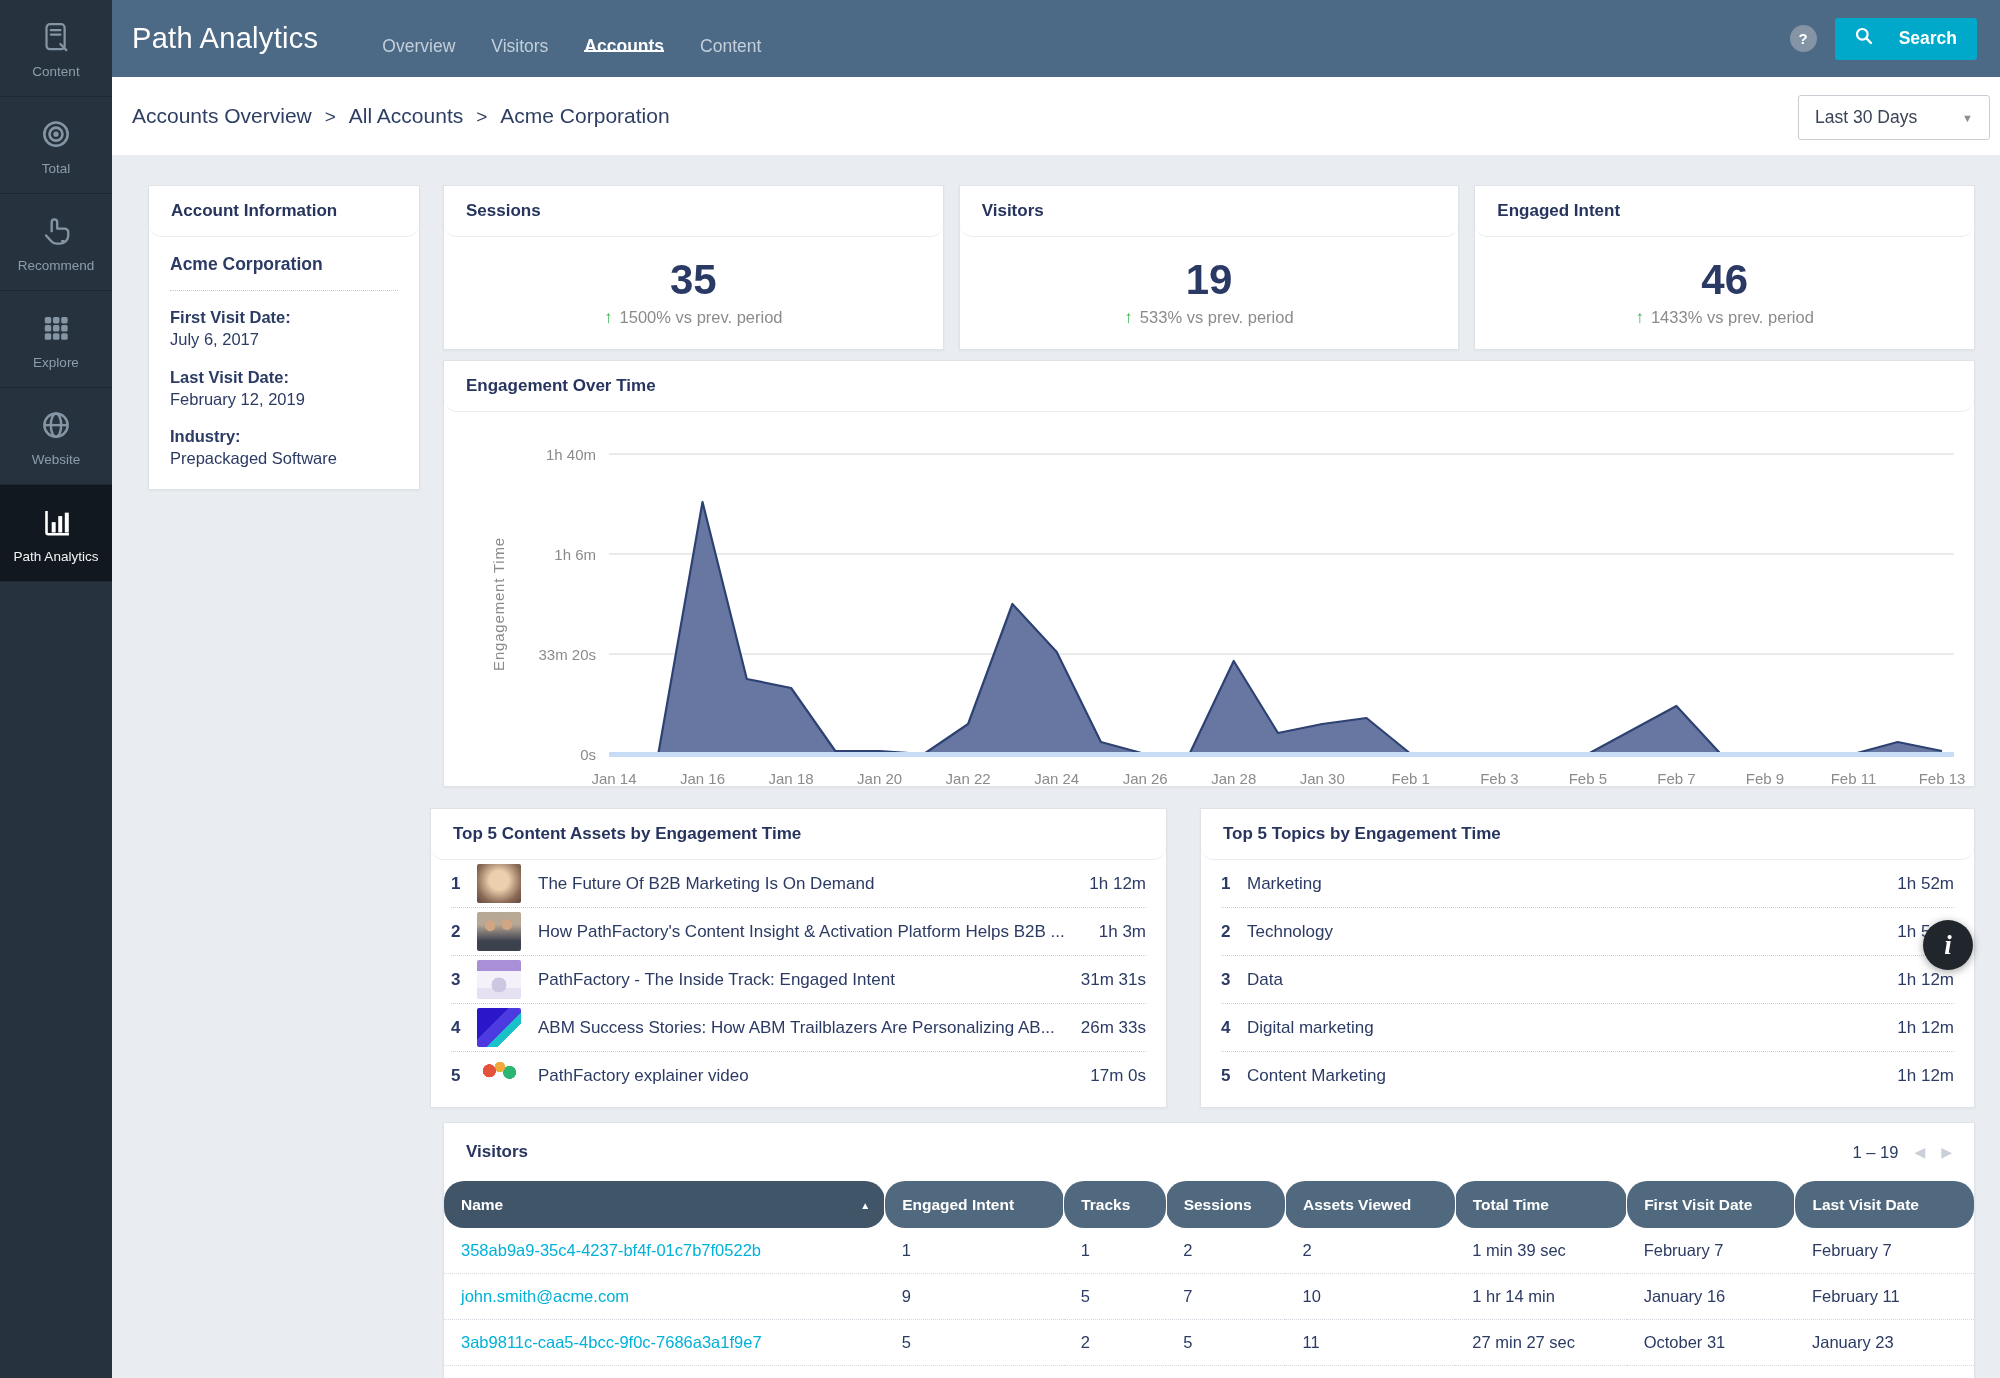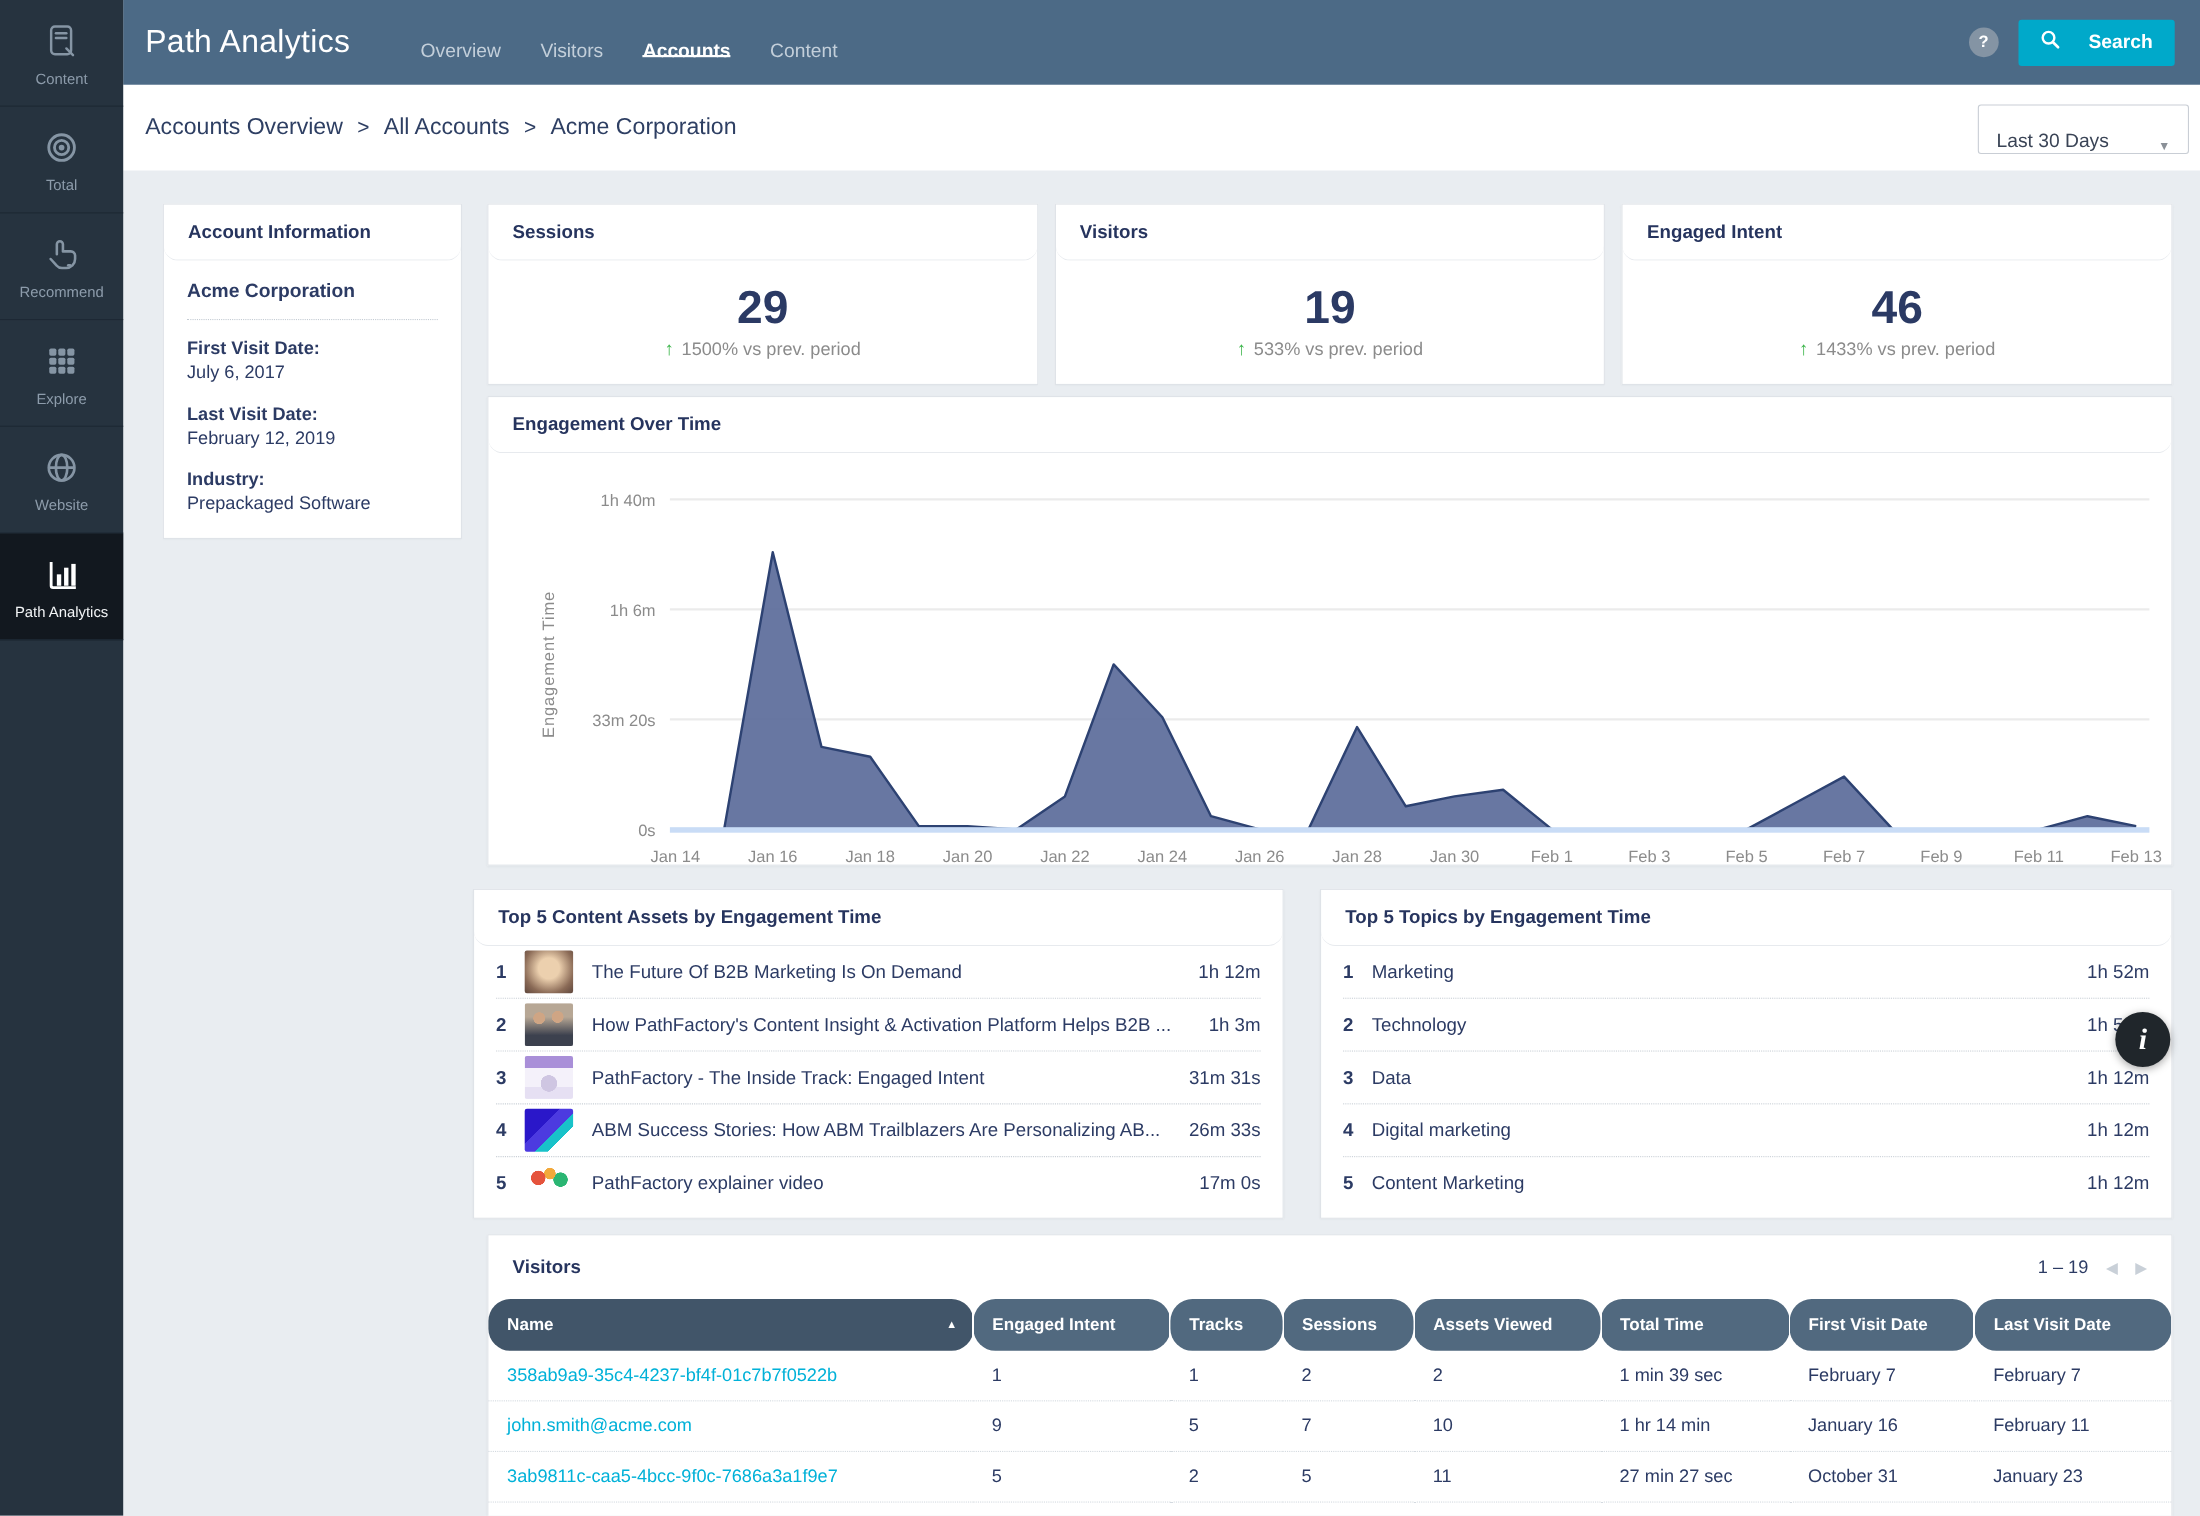--- a/index.html
+++ b/index.html
@@ -26,21 +26,21 @@
     font-weight:bold;display:flex;align-items:center;justify-content:center;cursor:pointer;}
   .search-btn{height:42px;padding:0 20px;background:#00a9ca;border-radius:3px;color:#ffffff;
     font-size:17.5px;font-weight:bold;display:flex;align-items:center;gap:26px;cursor:pointer;}
   
   .crumbbar{position:absolute;left:112px;top:77px;width:1888px;height:78px;background:#ffffff;
     display:flex;align-items:center;z-index:3;}
   .crumbs{display:flex;align-items:center;gap:13px;margin-left:20px;font-size:21px;color:#2e3f63;}
   .crumb{cursor:pointer;}
   .crumb-sep::before{content:">";font-size:19px;color:#2e3f63;}
   .datefilter{position:absolute;right:10px;top:18px;width:192px;height:45px;border:1px solid #c9ced5;
-    border-radius:3px;background:#fff;display:flex;align-items:flex-end;padding:0 16px;box-sizing:border-box;
+    border-radius:3px;background:#fff;display:flex;align-items:center;padding:0 16px;box-sizing:border-box;
     font-size:17.5px;color:#3a4456;cursor:pointer;}
   .caret{margin-left:auto;font-size:11px;color:#8a9097;}
   .caret::before{content:"▼";}
   
   .card{position:absolute;background:#ffffff;border:1px solid #dfe3e8;box-sizing:border-box;
     box-shadow:0 1px 2px rgba(40,50,60,.05);}
   .card-h{height:50px;line-height:50px;padding:0 22px;font-size:17px;font-weight:bold;color:#26345e;
     border-bottom:1px solid #e7eaee;white-space:nowrap;overflow:hidden;border-radius:13px;}
   
   .acct{left:148px;top:185px;width:272px;height:305px;}
@@ -244,21 +244,21 @@
           <div class="fld-value">Prepackaged Software</div>
         </div>
       </div>
   </div>
 </div>
 
 <div class="metrics" id="metrics">
     <div class="metric">
       <div class="card-h">Sessions</div>
       <div class="m-body">
-        <div class="m-value">29</div>
+        <div class="m-value">35</div>
         <div class="m-change"><span class="up-arrow-icon"></span><span>1500% vs prev. period</span></div>
       </div>
     </div>
     <div class="metric">
       <div class="card-h">Visitors</div>
       <div class="m-body">
         <div class="m-value">19</div>
         <div class="m-change"><span class="up-arrow-icon"></span><span>533% vs prev. period</span></div>
       </div>
     </div>

